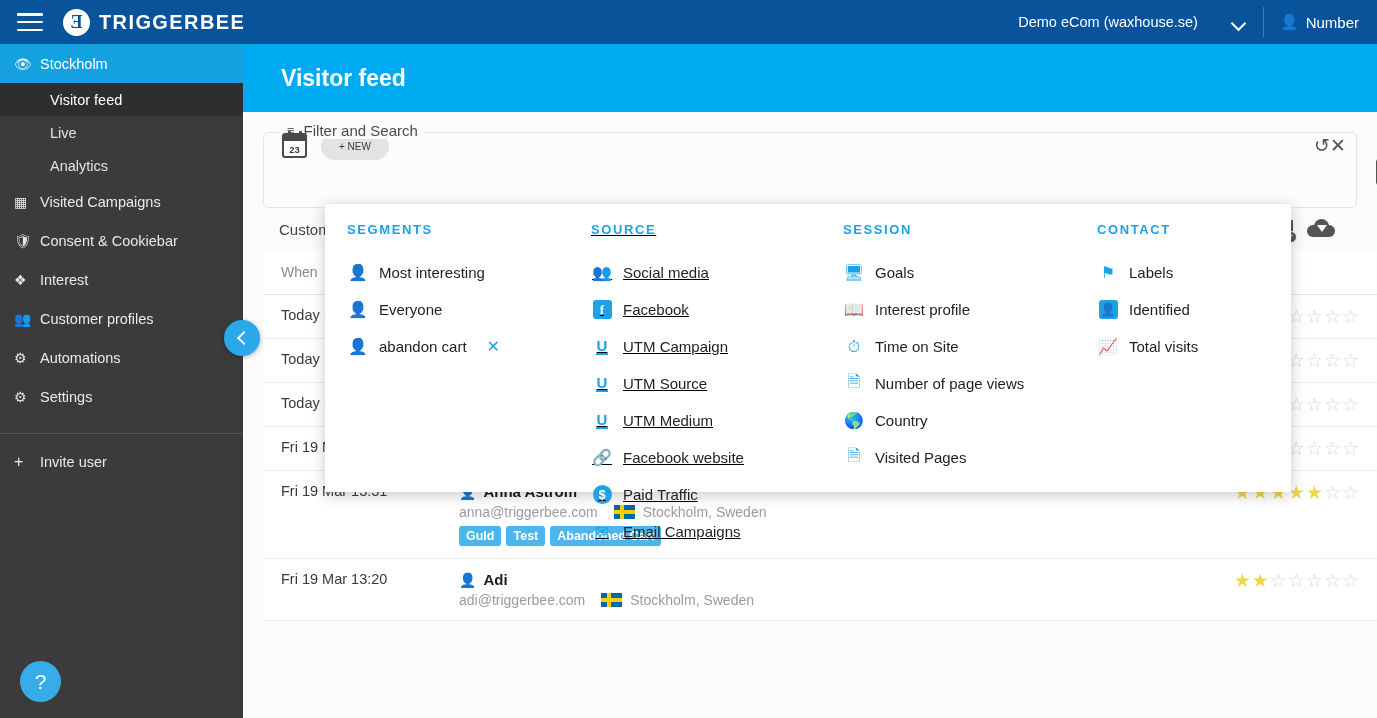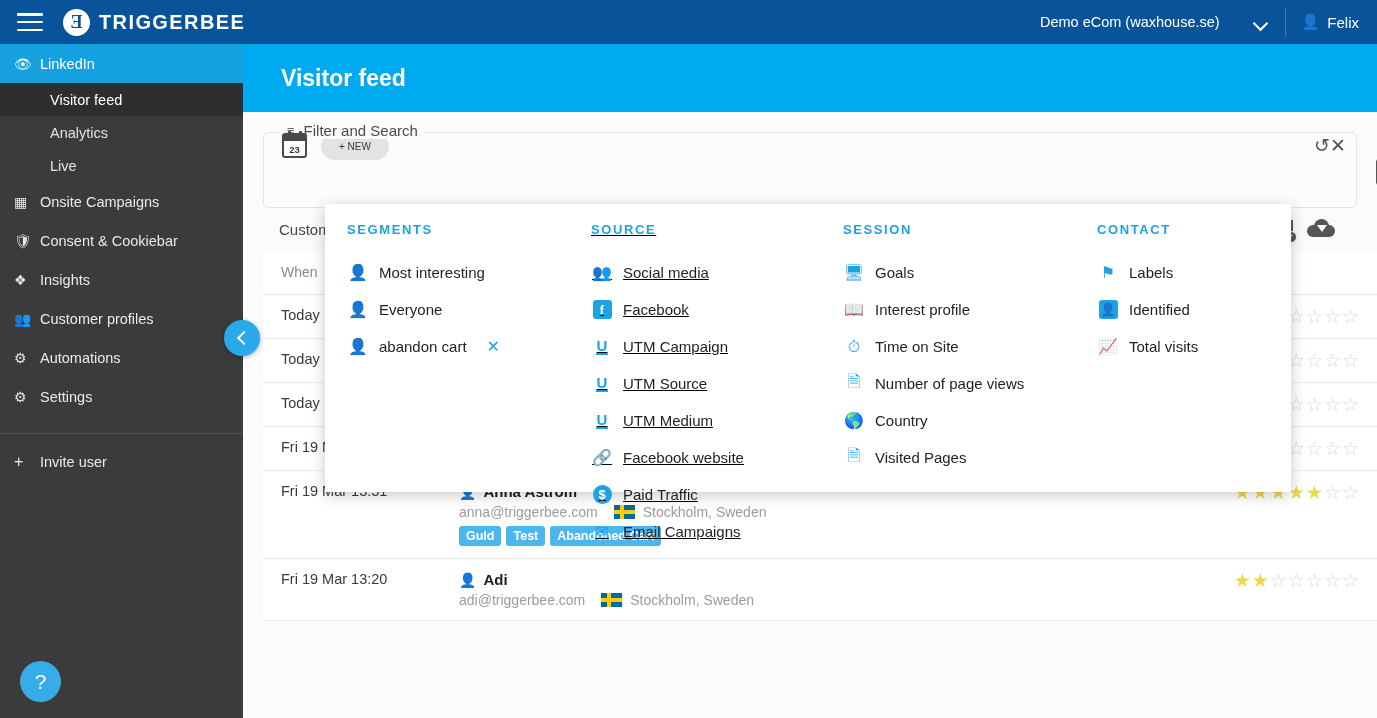--- a/index.html
+++ b/index.html
@@ -297,51 +297,51 @@
       <div class="logo-text">TRIGGERBEE</div>
     </div>
     <div class="topbar-right">
       <div class="account-sel">
         <span>Demo eCom (waxhouse.se)</span>
         <span class="chev-down"></span>
       </div>
       <div class="topbar-divider"></div>
       <div class="user-chip">
         <span class="user-glyph">👤</span>
-        <span>Felix</span>
+        <span>Number</span>
       </div>
     </div>
   </div>
 
   <div class="sidebar">
     <div class="nav-item primary active-primary">
       <span class="nav-icon">👁</span>
-      <span>LinkedIn</span>
+      <span>Stockholm</span>
     </div>
     <div class="sub-item active">
       <span>Visitor feed</span>
     </div>
     <div class="sub-item">
+      <span>Live</span>
+    </div>
+    <div class="sub-item">
       <span>Analytics</span>
-    </div>
-    <div class="sub-item">
-      <span>Live</span>
     </div>
 
     <div class="nav-item primary">
       <span class="nav-icon">▦</span>
-      <span>Onsite Campaigns</span>
+      <span>Visited Campaigns</span>
     </div>
     <div class="nav-item primary">
       <span class="nav-icon">🛡</span>
       <span>Consent &amp; Cookiebar</span>
     </div>
     <div class="nav-item primary">
       <span class="nav-icon">❖</span>
-      <span>Insights</span>
+      <span>Interest</span>
     </div>
     <div class="nav-item primary">
       <span class="nav-icon">👥</span>
       <span>Customer profiles</span>
     </div>
     <div class="nav-item primary">
       <span class="nav-icon">⚙</span>
       <span>Automations</span>
     </div>
     <div class="nav-item primary">

